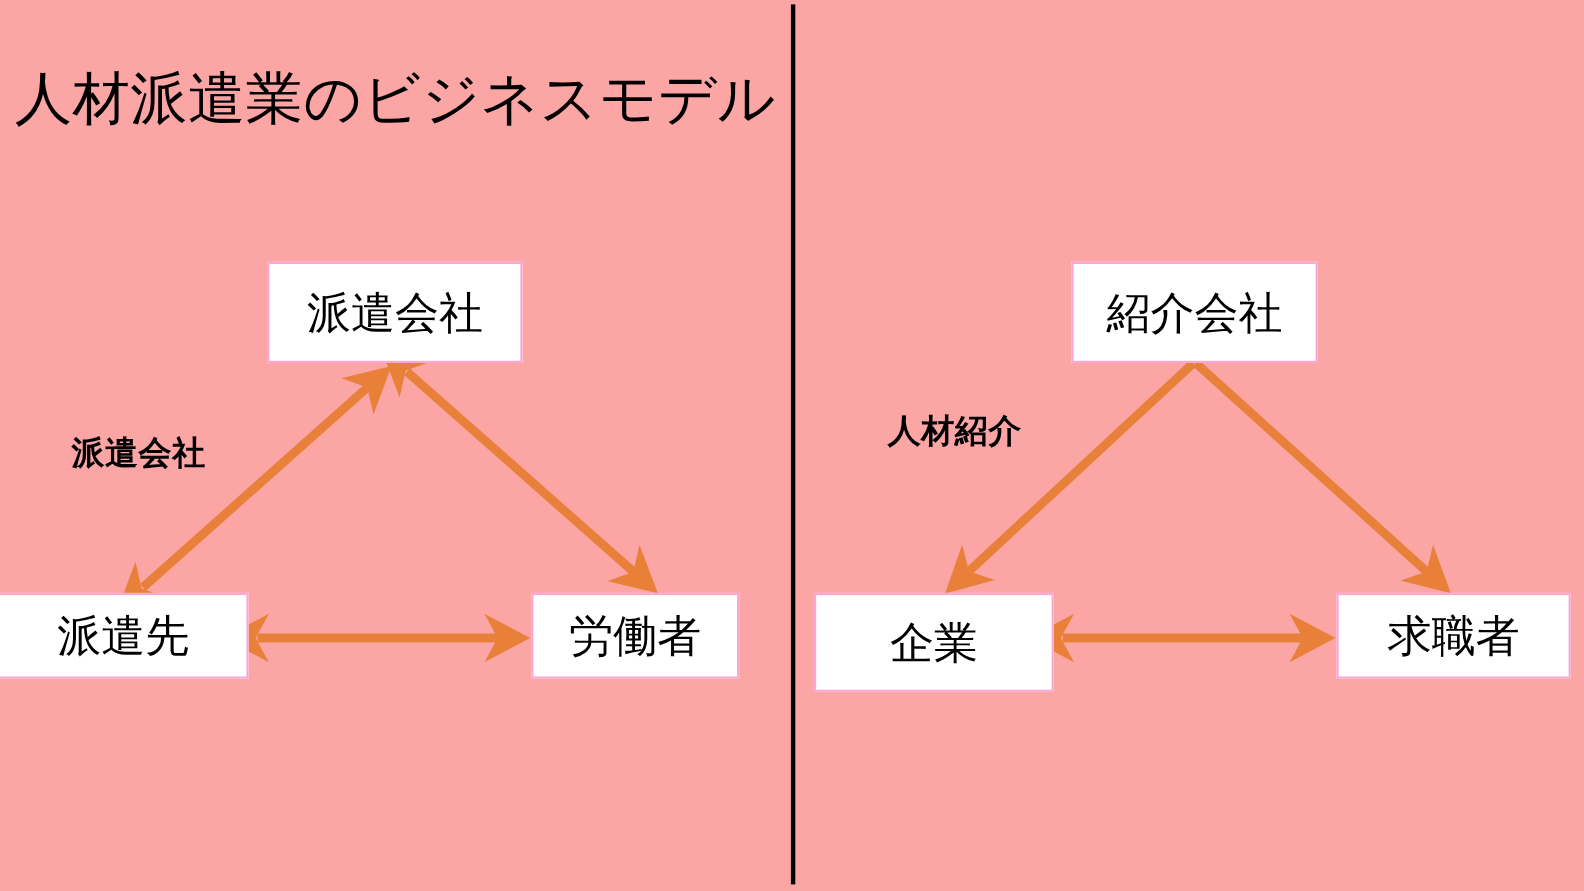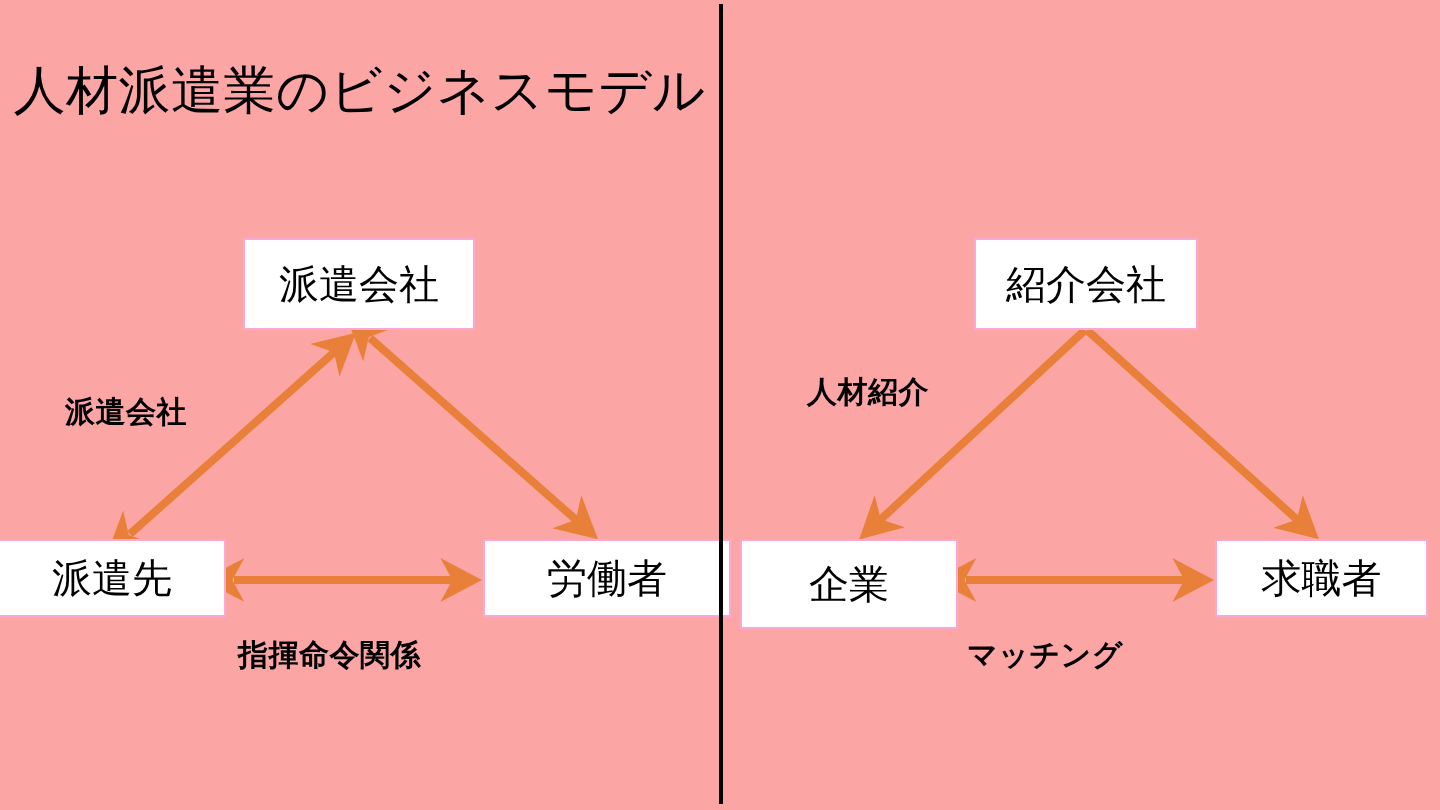--- a/index.html
+++ b/index.html
@@ -78,21 +78,21 @@
     top: 0;
     width: 100%;
     height: 810px;
     overflow: visible;
     pointer-events: none;
   }
 
   
   .l-top    { left: 243px; top: 238px; width: 232px; height: 92px; }
   .l-bl     { left: -2px;  top: 539px; width: 228px; height: 78px; }
-  .l-br     { left: 483px; top: 539px; width: 248px; height: 78px; }
+  .l-br     { left: 483px; top: 539px; width: 189px; height: 78px; }
 
   .l-lbl-left   { left: 65px;  top: 392px; }
   .l-lbl-right  { left: 518px; top: 392px; }
   .l-lbl-bottom { left: 238px; top: 635px; }
 
   
   .r-top    { left: 251px; top: 238px; width: 224px; height: 92px; }
   .r-bl     { left: 17px;  top: 539px; width: 218px; height: 90px; }
   .r-br     { left: 492px; top: 539px; width: 213px; height: 78px; justify-content: center; }
 
@@ -130,21 +130,20 @@
       <span>派遣会社</span>
     </div>
     <div class="node l-bl">
       <span>派遣先</span>
     </div>
     <div class="node l-br">
       <span>労働者</span>
     </div>
 
     <div class="edge-label l-lbl-left">派遣会社</div>
-    <div class="edge-label l-lbl-bottom">指揮命令関係</div>
   </div>
 
   <div class="divider"></div>
 
   <div class="panel panel-right">
 
 
     <svg class="arrows" viewBox="0 0 717 810">
       <defs>
         <marker id="rh-end" markerWidth="5.5" markerHeight="5.5" refX="4.2" refY="2.75" orient="auto" markerUnits="strokeWidth">
@@ -166,16 +165,15 @@
       <span>紹介会社</span>
     </div>
     <div class="node r-bl">
       <span>企業</span>
     </div>
     <div class="node r-br">
       <span>求職者</span>
     </div>
 
     <div class="edge-label r-lbl-left">人材紹介</div>
-    <div class="edge-label r-lbl-bottom">マッチング</div>
   </div>
 
 </div>
 
 </body></html>

